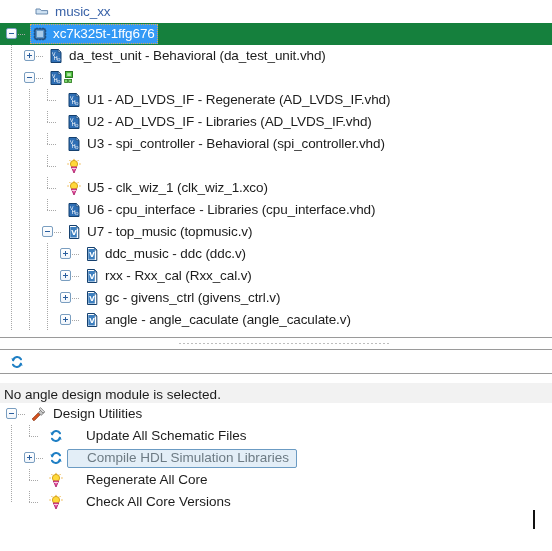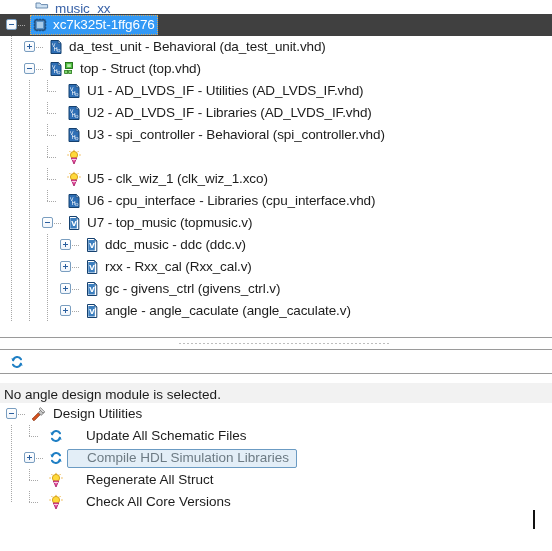--- a/index.html
+++ b/index.html
@@ -34,32 +34,32 @@
     position: relative;
     height: 22px;
     line-height: 22px;
     white-space: nowrap;
     font-size: 13.5px;
     color: #1c1c1c;
     display: flex;
     align-items: center;
   }
   .row.clipped-top {
-    height: 14px;
+    height: 23px;
     line-height: 11px;
     overflow: hidden;
-    align-items: flex-end;
+    align-items: center;
   }
   .row .label {
     display: inline-block;
     padding-left: 5px;
     letter-spacing: -0.1px;
   }
   .row.selected {
-    background: #404040;
+    background: #15803d;
   }
   .row.selected .label {
     color: #ffffff;
   }
   .selbox {
     display: inline-flex;
     align-items: center;
     background: #3399f5;
     outline: 1px dotted #d8a85a;
     outline-offset: -1px;
@@ -324,40 +324,39 @@
         </span>
         <span class="icon" style="width:12px;margin-left:-1px">
           <svg width="12" height="16" viewBox="0 0 12 16">
             <rect x="2.5" y="1.5" width="7" height="6" fill="#4fbf3f" stroke="#1d6b12" stroke-width="0.9"></rect>
             <rect x="4.2" y="3.2" width="3.6" height="2.8" fill="#b8e8ad"></rect>
             <rect x="1.6" y="9.5" width="3" height="3" fill="#7fd66f" stroke="#2a7a1c" stroke-width="0.8"></rect>
             <rect x="5.6" y="9.5" width="3" height="3" fill="#7fd66f" stroke="#2a7a1c" stroke-width="0.8"></rect>
           </svg>
         </span>
       </span>
-      <span class="label">top - Struct (top.vhd)</span>
     </div>
 
     <div class="row">
       <div class="guides" style="width:66px">
         <div class="vline" style="left:11px"></div>
         <div class="vline" style="left:29px"></div>
         <div class="vline half" style="left:47px"></div>
         <div class="hline" style="left:47px;width:10px"></div>
       </div>
       <span class="icon">
         <svg width="16" height="16" viewBox="0 0 16 16">
           <path d="M3 1.5 L10.2 1.5 L13 4.3 L13 14.5 L3 14.5 Z" fill="#2f6fb5" stroke="#15406e" stroke-width="1"></path>
           <path d="M10.2 1.5 L13 4.3 L10.2 4.3 Z" fill="#cfe2f5" stroke="#15406e" stroke-width="0.7"></path>
           <text x="4" y="8" font-family="DejaVu Sans, sans-serif" font-size="5" fill="#ffffff">V</text>
           <text x="5.4" y="11.8" font-family="DejaVu Sans, sans-serif" font-size="5.6" fill="#ffffff">H</text>
           <text x="9.2" y="13" font-family="DejaVu Sans, sans-serif" font-size="4.2" fill="#ffffff">D</text>
         </svg>
       </span>
-      <span class="label">U1 - AD_LVDS_IF - Utilities (AD_LVDS_IF.vhd)</span>
+      <span class="label">U1 - AD_LVDS_IF - Regenerate (AD_LVDS_IF.vhd)</span>
     </div>
 
     <div class="row">
       <div class="guides" style="width:66px">
         <div class="vline" style="left:11px"></div>
         <div class="vline" style="left:29px"></div>
         <div class="vline half" style="left:47px"></div>
         <div class="hline" style="left:47px;width:10px"></div>
       </div>
       <span class="icon">
@@ -641,21 +640,21 @@
             <line x1="8" y1="0.9" x2="8" y2="2.1"></line>
             <line x1="3.6" y1="2.2" x2="4.4" y2="3.1"></line>
             <line x1="12.4" y1="2.2" x2="11.6" y2="3.1"></line>
             <line x1="1.4" y1="6" x2="2.7" y2="6"></line>
             <line x1="13.3" y1="6" x2="14.6" y2="6"></line>
           </g>
           <path d="M5.4 9 L10.6 9 L8 15 Z" fill="#f05aa8" stroke="#a81d68" stroke-width="0.9"></path>
           <line x1="5.9" y1="10.6" x2="10.1" y2="10.6" stroke="#ffffff" stroke-width="0.8"></line>
         </svg>
       </span>
-      <span class="plabel" style="padding-left:22px">Regenerate All Struct</span>
+      <span class="plabel" style="padding-left:22px">Regenerate All Core</span>
     </div>
 
     <div class="prow">
       <div class="guides" style="width:48px">
         <div class="vline half" style="left:11px"></div>
         <div class="vline half" style="left:29px"></div>
         <div class="hline" style="left:29px;width:10px"></div>
       </div>
       <span class="icon">
         <svg width="16" height="16" viewBox="0 0 16 16">

